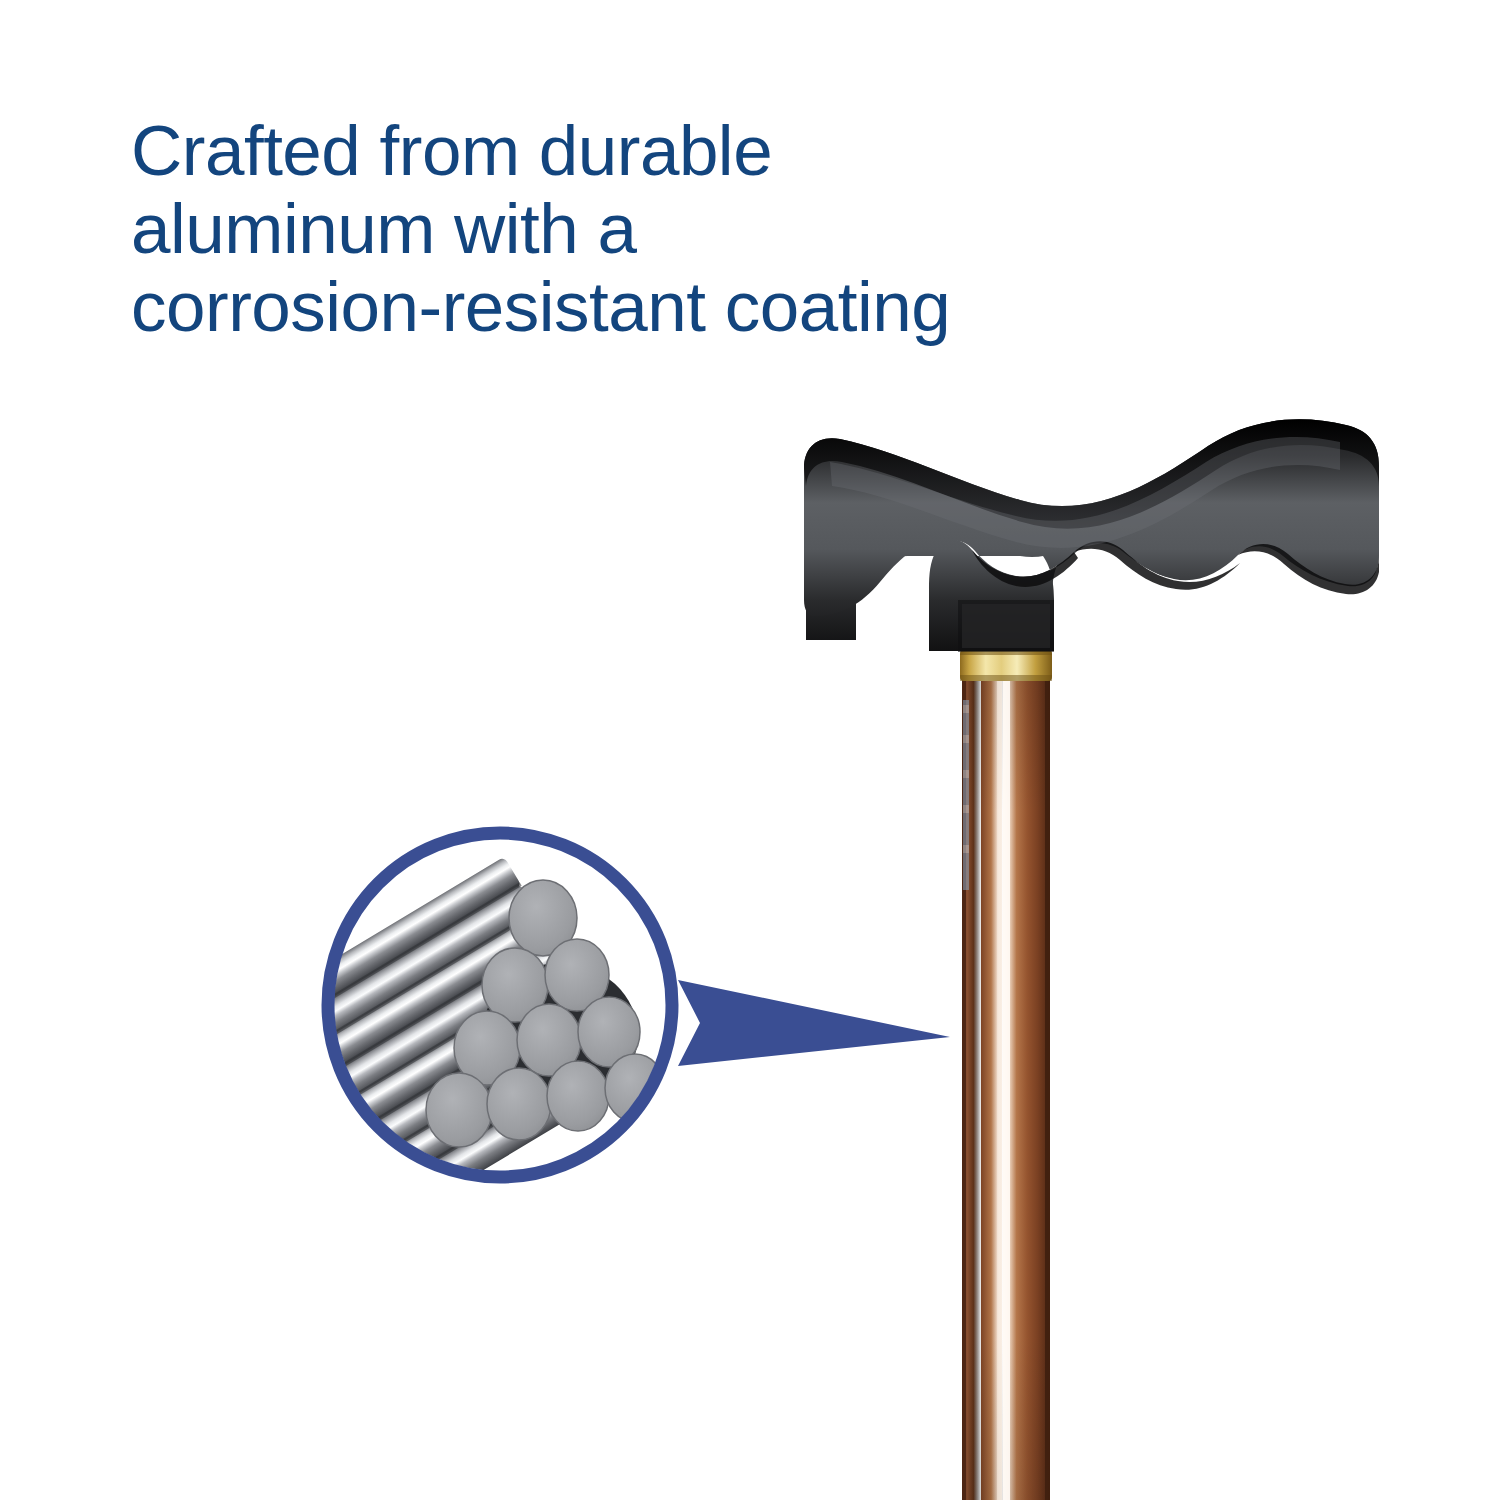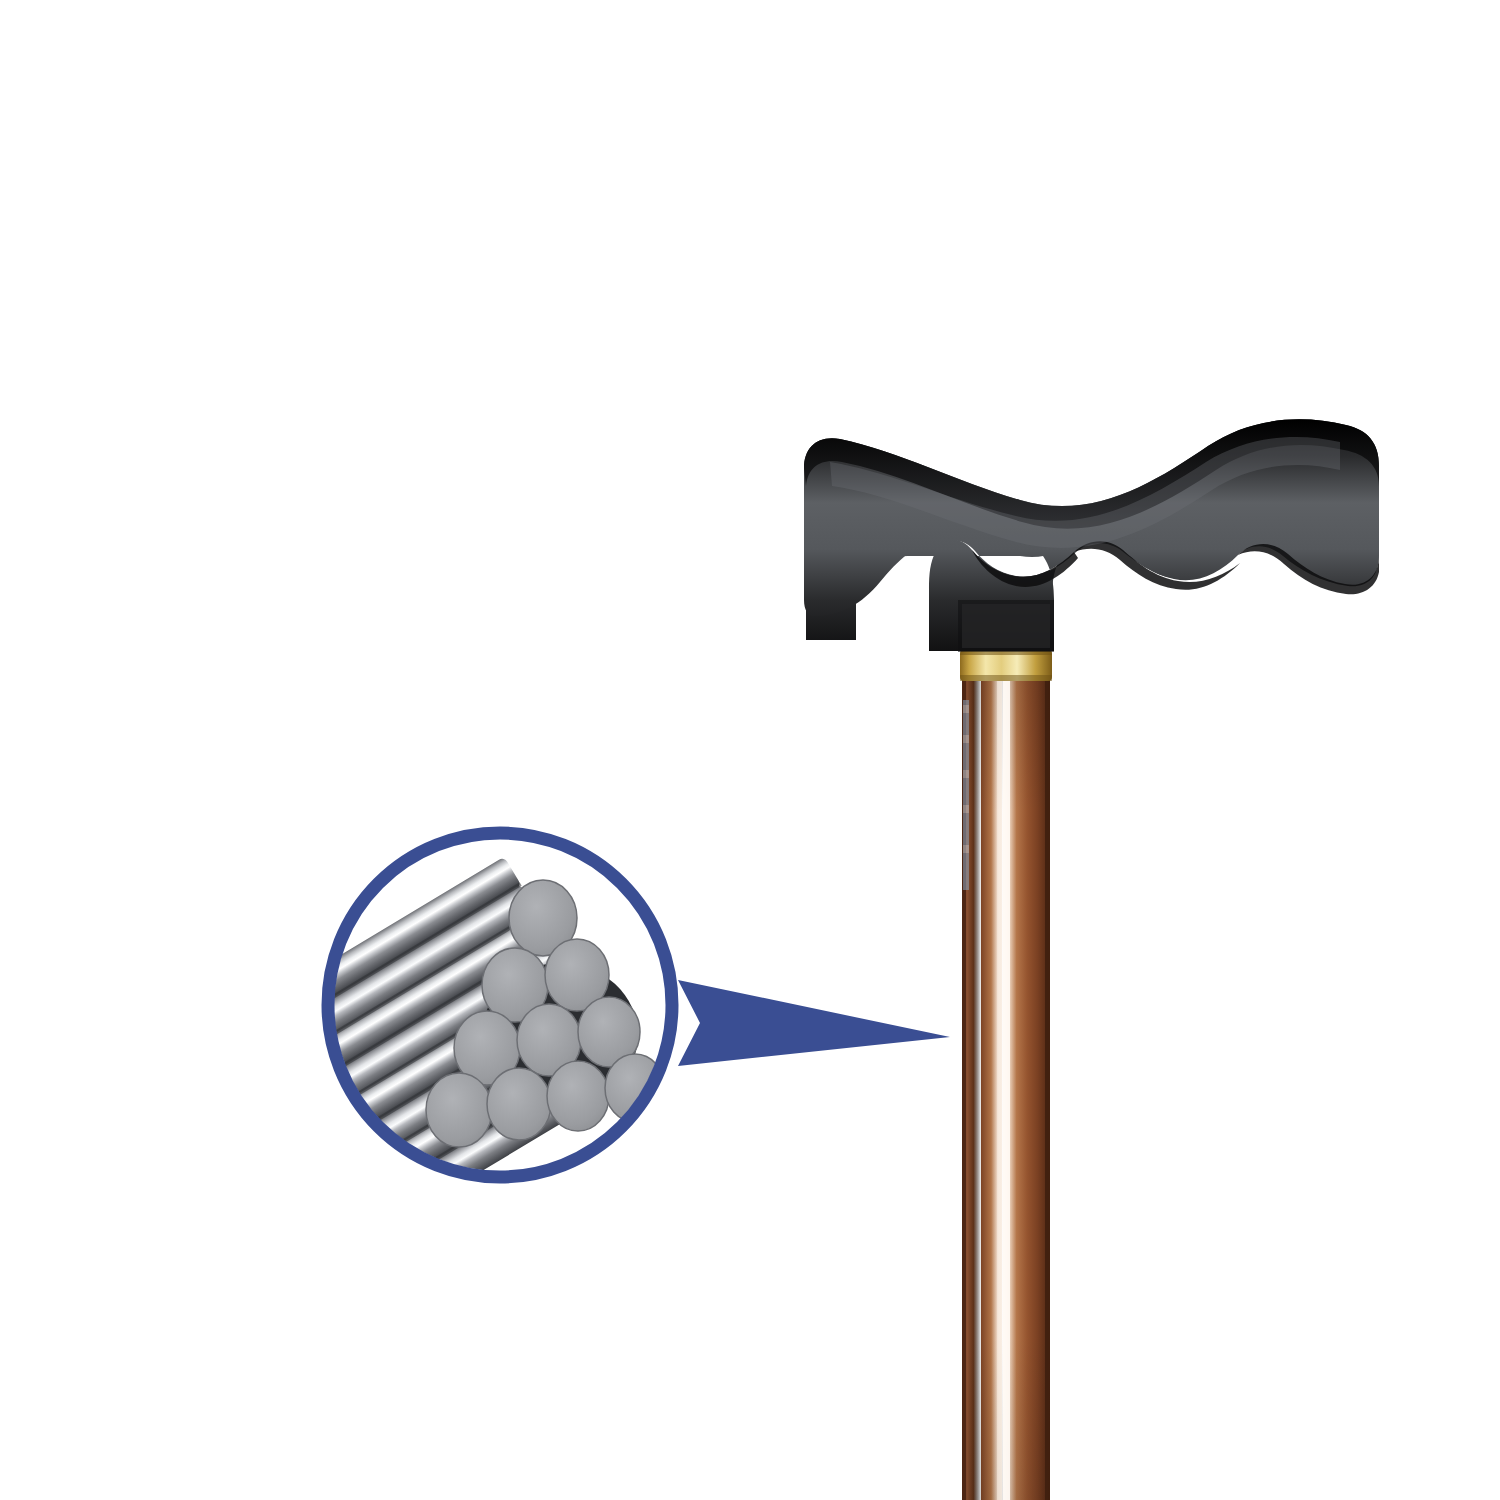--- a/index.html
+++ b/index.html
@@ -35,20 +35,21 @@
     left:0; top:0;
     width:1500px; height:1500px;
     display:block;
   }
 </style>
 </head>
 <body>
 
 <div id="stage">
 
+  <div id="headline">Crafted from durable aluminum with a corrosion-resistant coating</div>
 
   <svg id="art" viewBox="0 0 1500 1500" xmlns="http://www.w3.org/2000/svg">
     <defs>
 
       <linearGradient id="gShaft" x1="0" y1="0" x2="1" y2="0">
         <stop offset="0.00" stop-color="#6b3a22"></stop>
         <stop offset="0.06" stop-color="#8b5030"></stop>
         <stop offset="0.13" stop-color="#5e3219"></stop>
         <stop offset="0.22" stop-color="#seeded" stop-opacity="0"></stop>
         <stop offset="0.22" stop-color="#7e4526"></stop>

